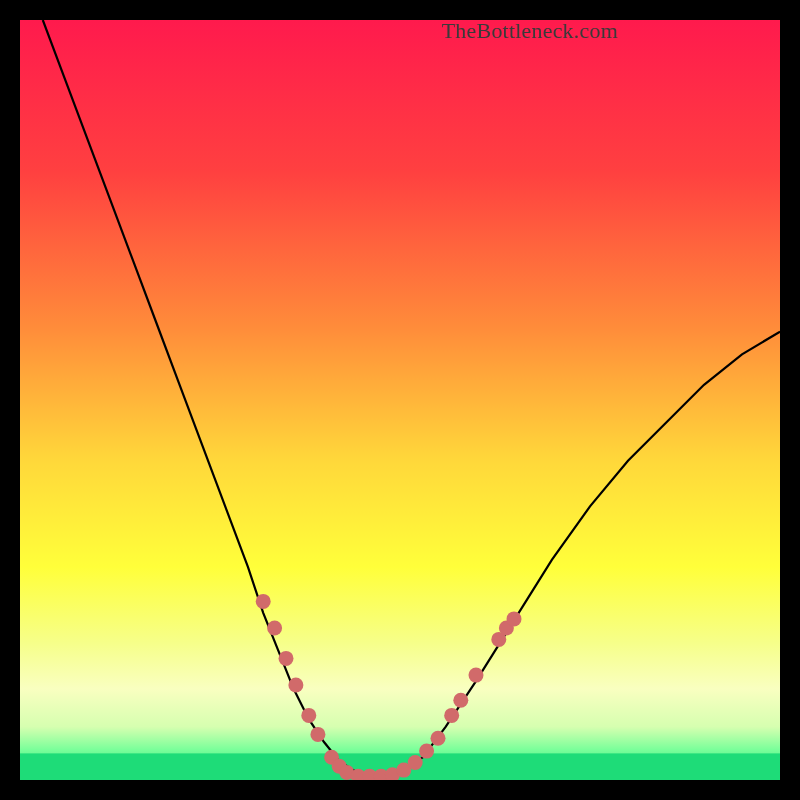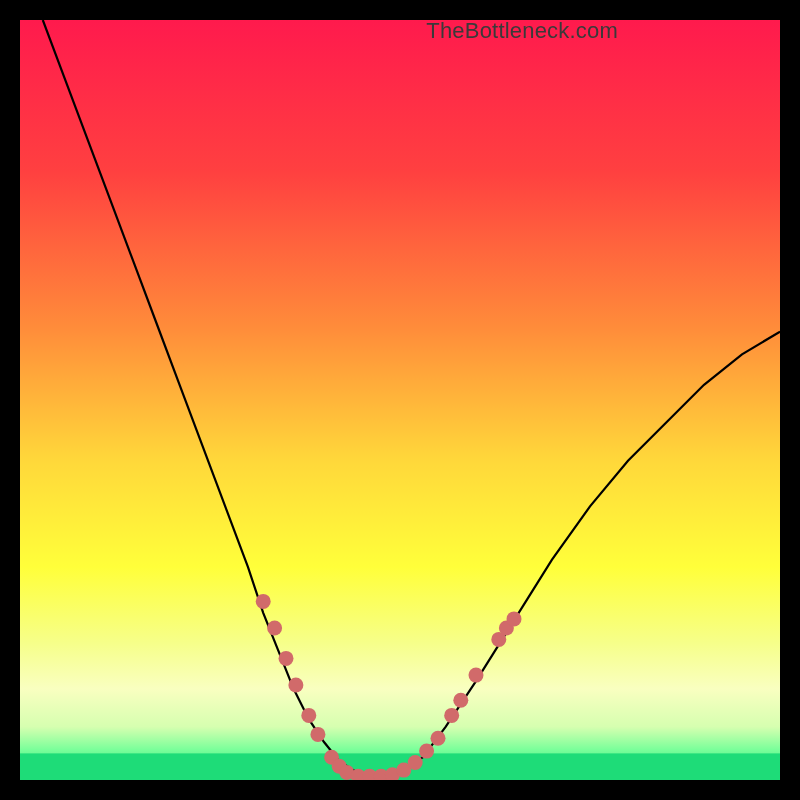--- a/index.html
+++ b/index.html
@@ -9,20 +9,21 @@
     height: 800px;
     overflow: hidden;
     background: #000;
     font-family: Arial, Helvetica, sans-serif;
   }
   .outer {
     width: 640px;
     height: 800px;
     background: #000;
     position: relative;
+    font-family: Liberation Serif, serif;
   }
   .plot {
     position: absolute;
     left: 20px;
     top: 20px;
     width: 760px;
     height: 760px;
   }
   .watermark {
     position: absolute;

